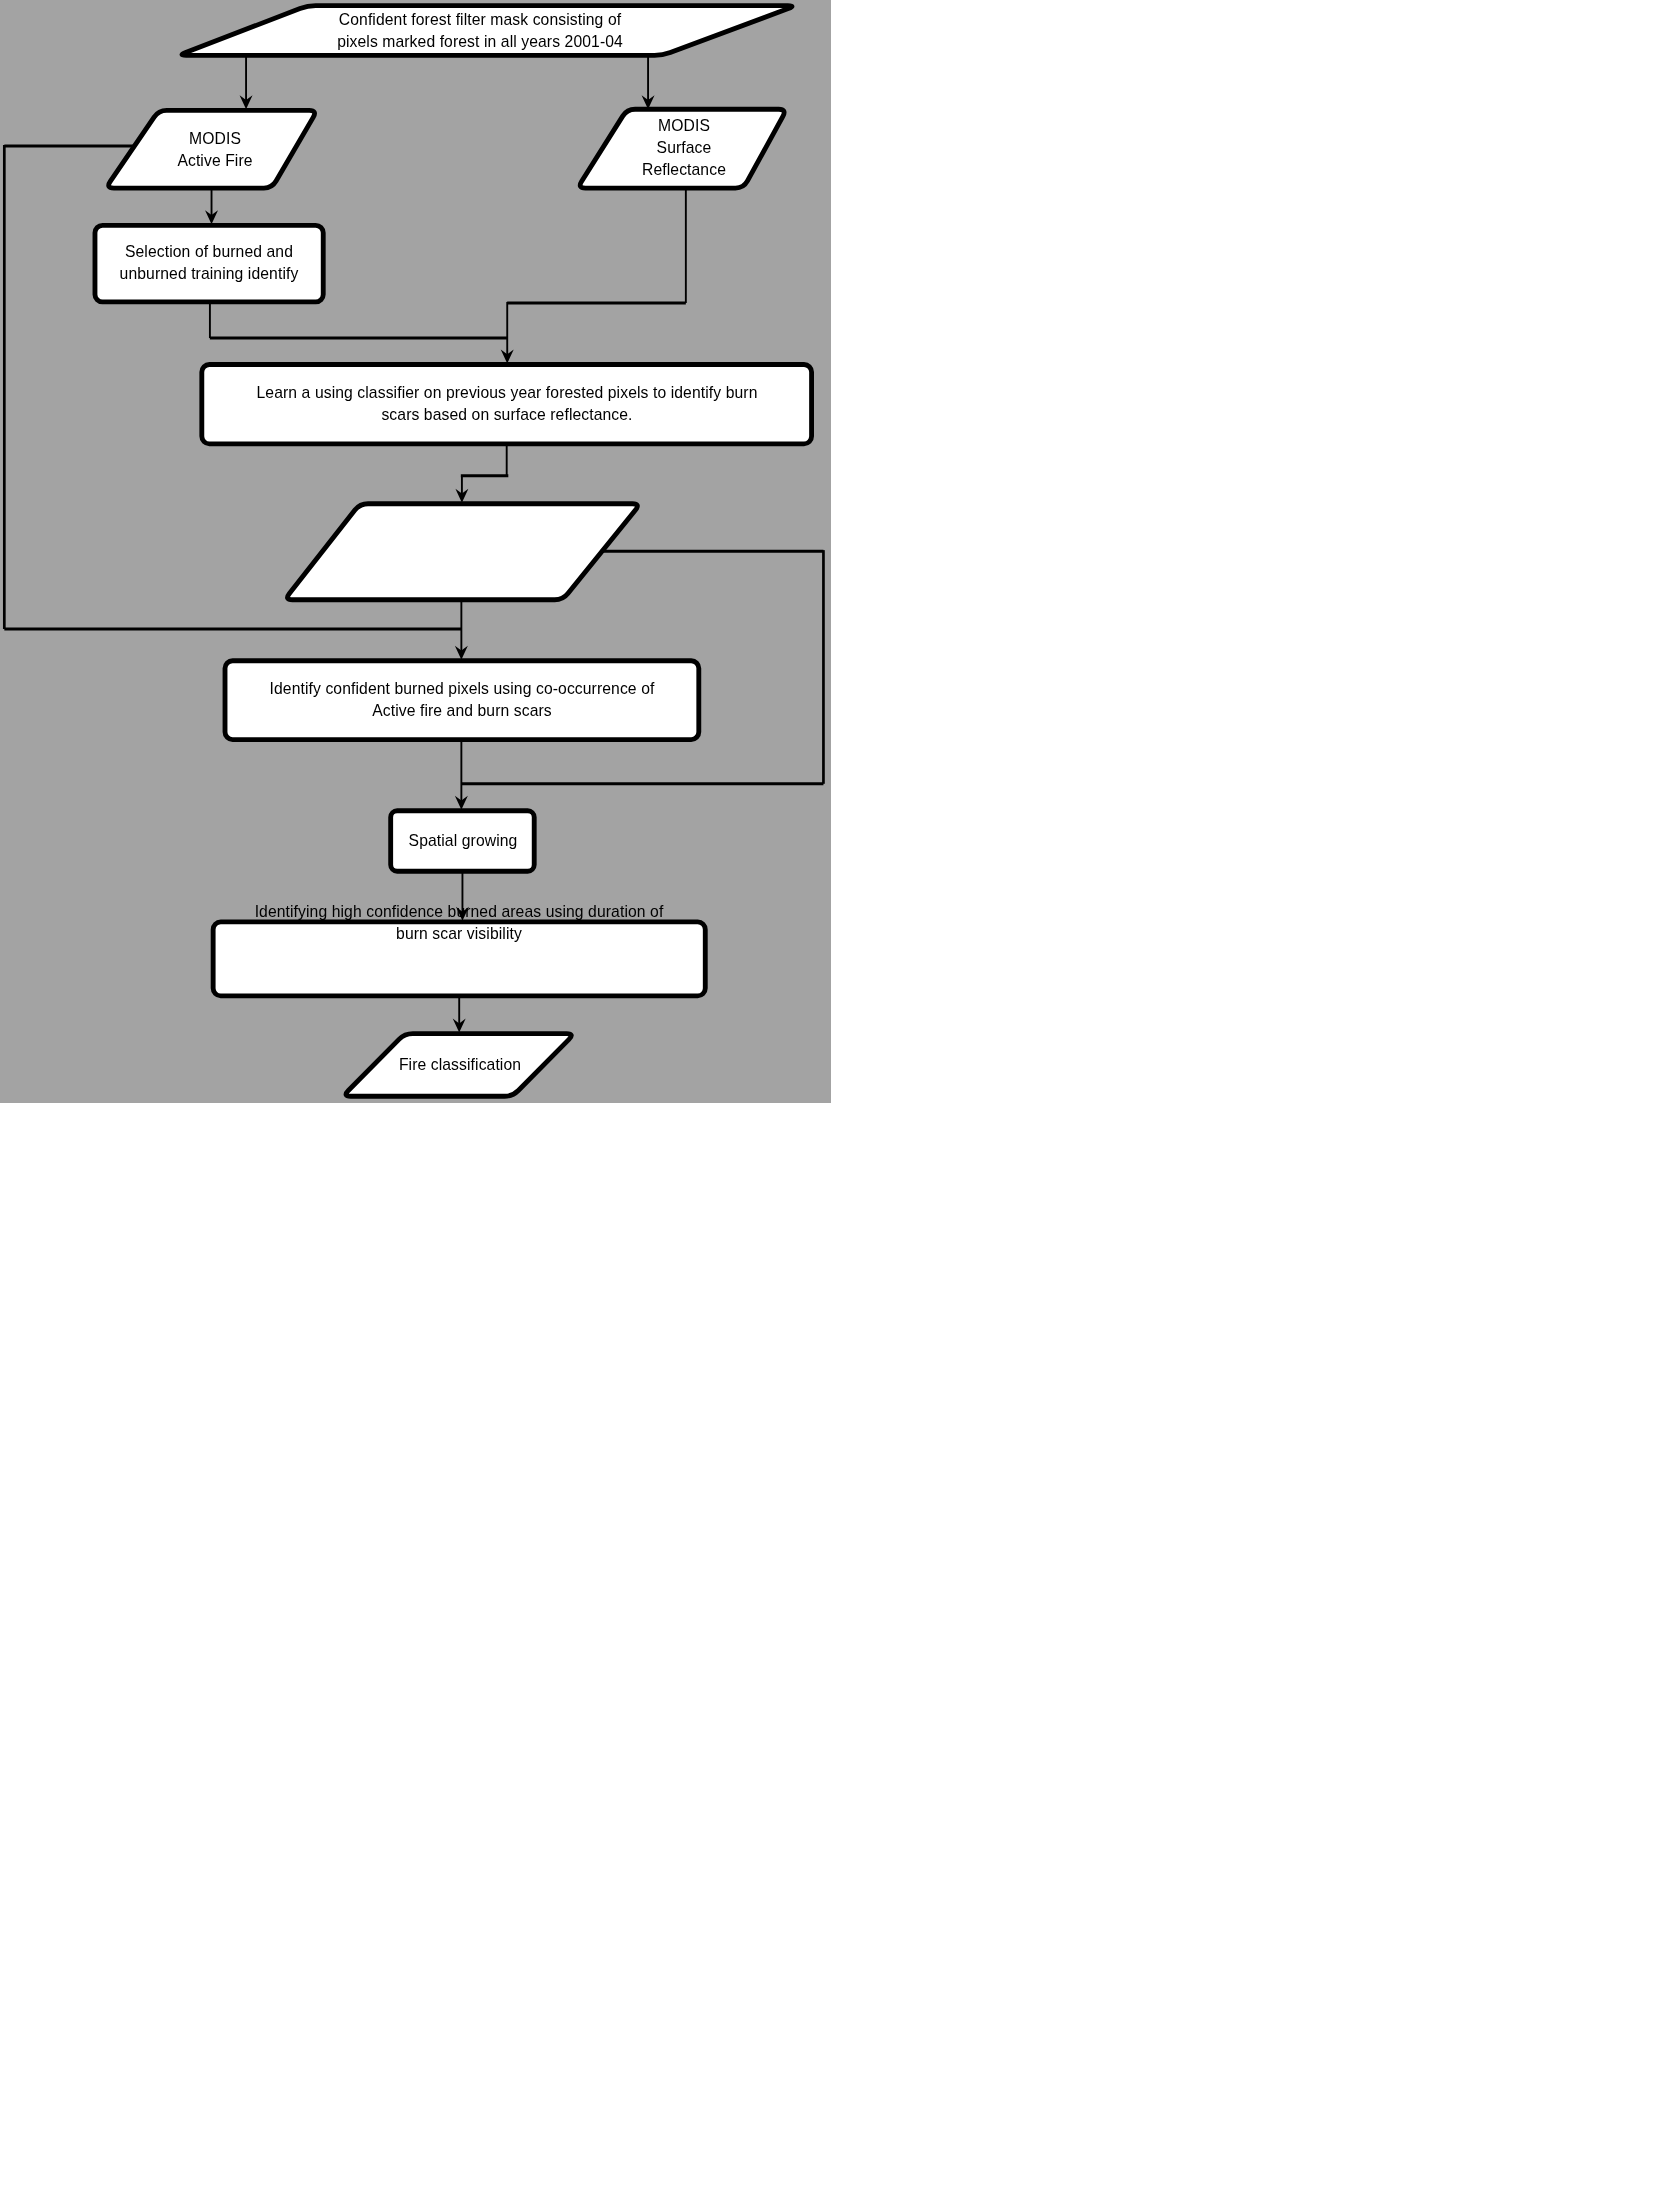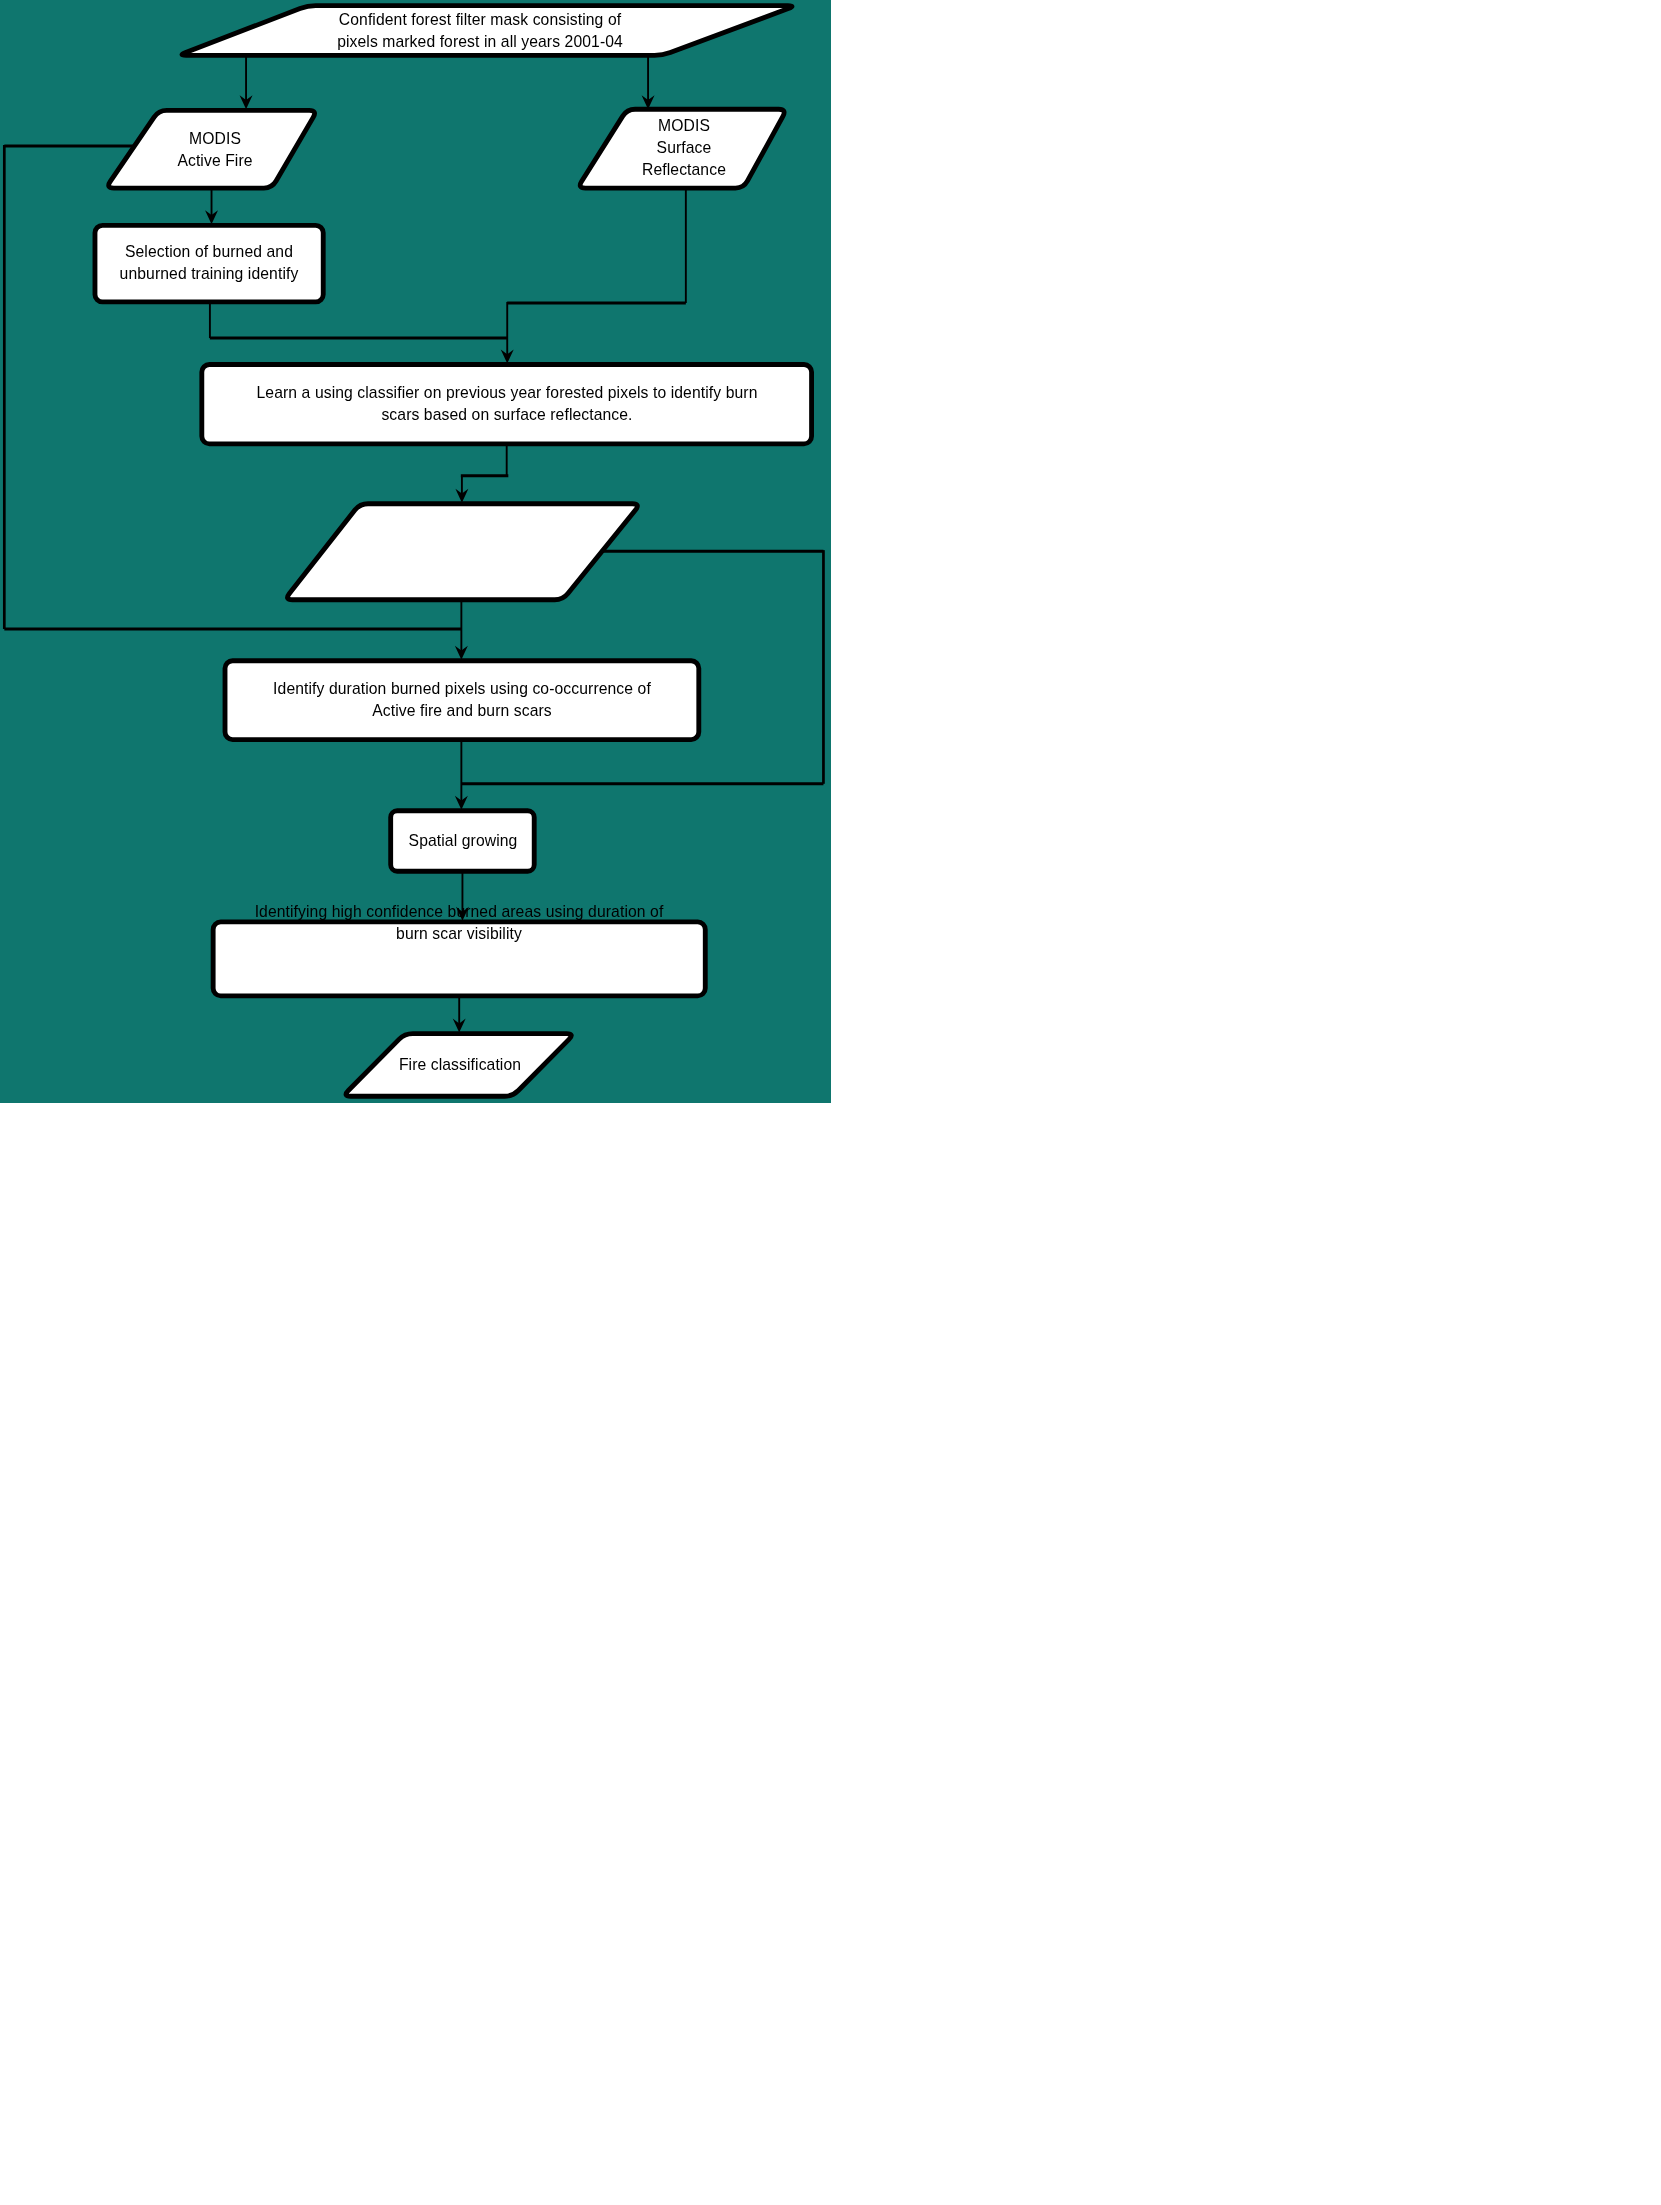--- a/index.html
+++ b/index.html
@@ -1,20 +1,20 @@
 <!DOCTYPE html>
 <html style="font-size:8.6px"><head>
 <meta charset="utf-8">
 <style>
   html, body { margin: 0; padding: 0; background: #ffffff; }
   #canvas {
     position: relative;
     width: 831px;
     height: 1103px;
-    background: #0f766e;
+    background: #a3a3a3;
     color: #000000;
     font-family: "Liberation Sans", "DejaVu Sans", sans-serif;
     overflow: hidden;
   }
   #diagram-svg { position: absolute; left: 0; top: 0; }
   .edge-v { stroke: #000; stroke-width: 3.5; fill: none; }
   .edge-h { stroke: #000; stroke-width: 5.5; fill: none; }
   .edge-f { stroke: #000; stroke-width: 5;   fill: none; }
   .shape  { fill: #fff; stroke: #000; stroke-width: 9; stroke-linejoin: round; }
   .ah     { fill: #000; stroke: none; }
@@ -101,21 +101,21 @@
 pixels marked forest in all years 2001-04</div>
   <div class="label" style="left:215px;  top:150px;  width:162px;">MODIS
 Active Fire</div>
   <div class="label" style="left:684px; top:148px;  width:162px;">MODIS
 Surface
 Reflectance</div>
   <div class="label" style="left:209px;  top:263px;  width:237px;">Selection of burned and
 unburned training identify</div>
   <div class="label" style="left:507px;  top:404px;  width:599px;">Learn a using classifier on previous year forested pixels to identify burn
 scars based on surface reflectance.</div>
-  <div class="label" style="left:462px;  top:700px; width:464px;">Identify duration burned pixels using co-occurrence of
+  <div class="label" style="left:462px;  top:700px; width:464px;">Identify confident burned pixels using co-occurrence of
 Active fire and burn scars</div>
   <div class="label" style="left:463px;  top:841px; width:151px;">Spatial growing</div>
   <div class="label" style="left:459px;  top:923px; width:576px;">Identifying high confidence burned areas using duration of
 burn scar visibility</div>
   <div class="label" style="left:460px;  top:1065px; width:184px;">Fire classification</div>
 
 </div>
 
 
 </body></html>

